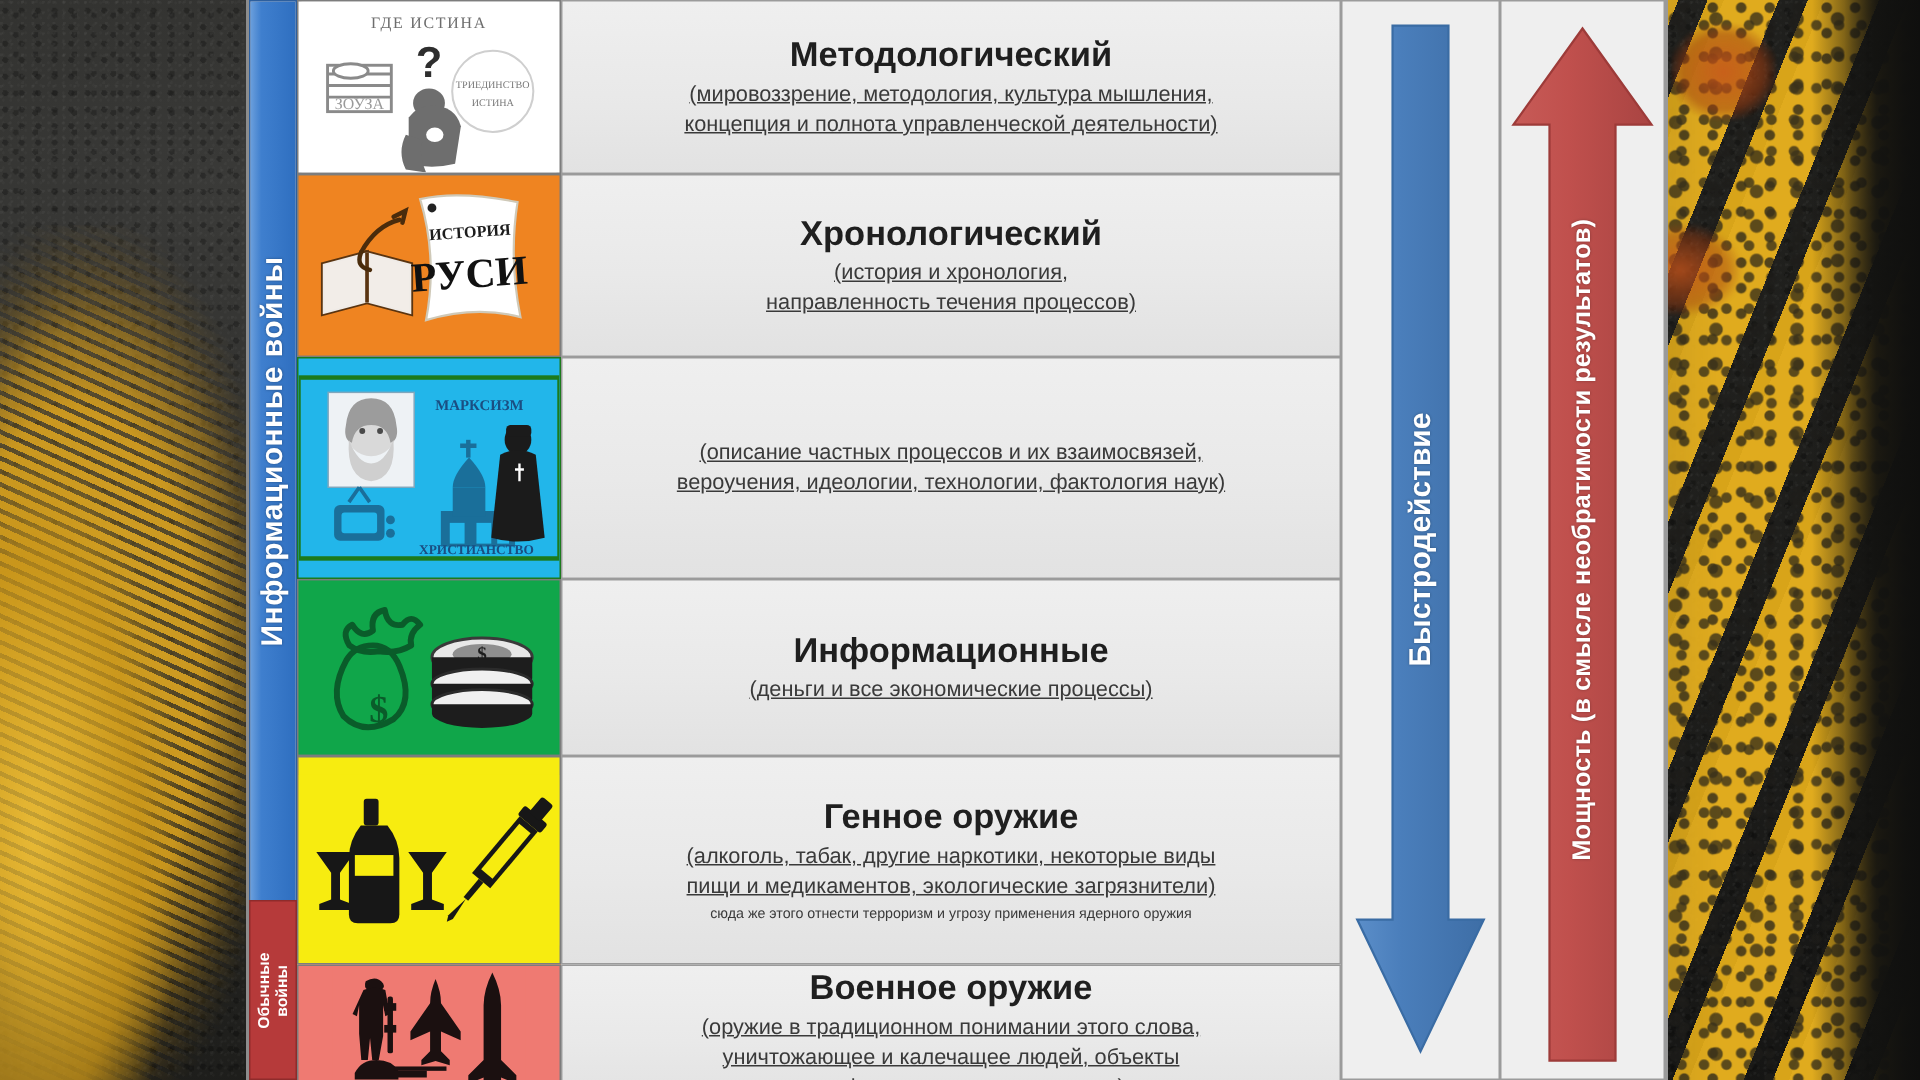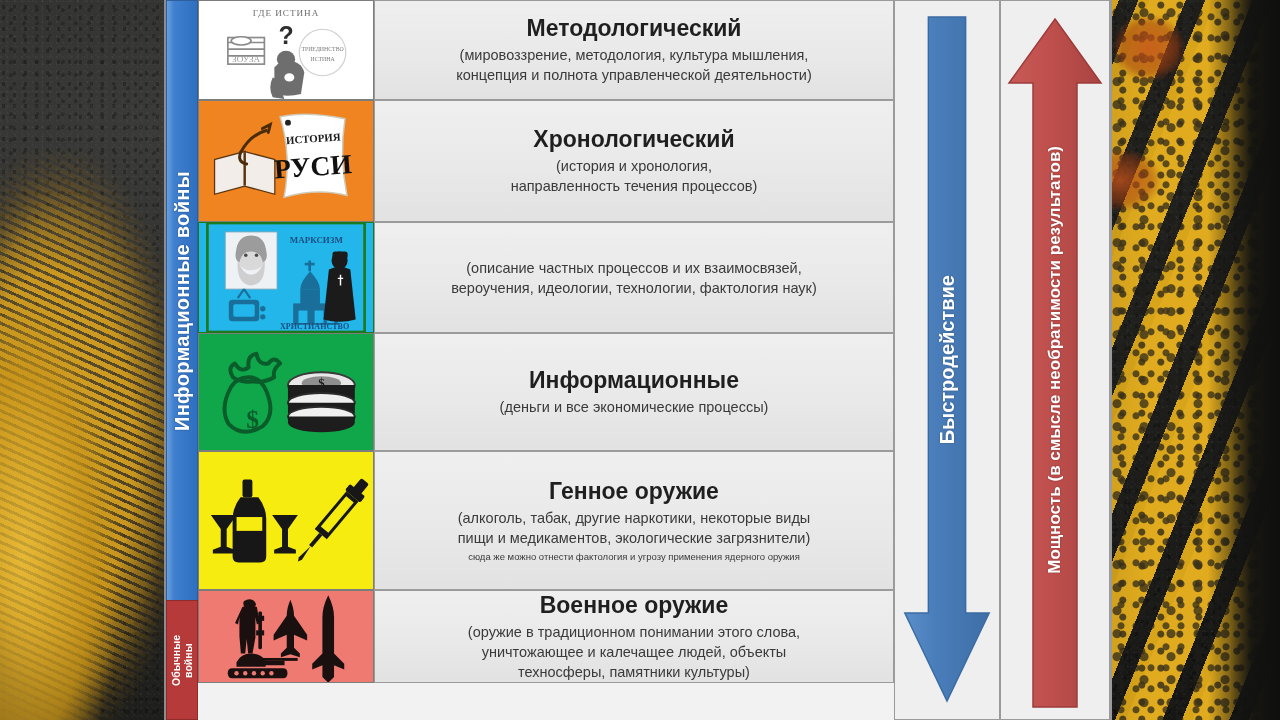--- a/index.html
+++ b/index.html
@@ -114,38 +114,38 @@
   }
   .vcol-red span{
     writing-mode:vertical-rl;transform:rotate(180deg);
     color:#ffffff;font-weight:bold;font-size:10.5px;line-height:12px;
     text-align:center;white-space:pre-line;
   }
 
   
   .rows{flex:1 1 auto;display:flex;flex-direction:column;}
   .row{display:flex;flex:0 0 auto;box-sizing:border-box;}
-  .r1{height:100px}.r2{height:122px}.r3{height:111px}
+  .r1{height:116px}.r2{height:122px}.r3{height:148px}
   .r4{height:118px}.r5{height:139px}.r6{height:93px}
 
   .icon-cell{
     width:176px;flex:0 0 176px;box-sizing:border-box;
     border:1px solid #7d7d7d;
     position:relative;overflow:hidden;
     display:flex;align-items:center;justify-content:center;
   }
   .text-cell{
     flex:1 1 auto;box-sizing:border-box;
     border:1px solid #9b9b9b;
     background:linear-gradient(180deg,#efefef 0%,#e9e9e9 55%,#e2e2e2 100%);
     display:flex;flex-direction:column;align-items:center;justify-content:center;
     padding:4px 8px;text-align:center;color:#2b2b2b;
   }
   .t-title{font-size:23px;font-weight:bold;line-height:27px;margin-bottom:3px;color:#1f1f1f;}
-  .t-sub{font-size:14.5px;line-height:20px;color:#3a3a3a;max-width:430px;}
+  .t-sub{font-size:14.5px;line-height:20px;color:#3a3a3a;max-width:430px;text-decoration:underline;}
   .t-note{font-size:9.5px;line-height:12px;color:#3a3a3a;margin-top:3px;}
 
   
   .bg-white{background:#ffffff;}
   .bg-orange{background:#ef8421;}
   .bg-cyan{background:#22b6ea;border-color:#1c7a1c !important;}
   .bg-green{background:#10a64a;}
   .bg-yellow{background:#f7ec10;}
   .bg-salmon{background:#ef7a72;}
 
@@ -377,21 +377,21 @@
               <rect x="131" y="30" width="10" height="40" fill="#f7ec10"></rect>
               <rect x="134" y="76" width="4" height="16"></rect>
               <path d="M136 92 l2 16 l-2 4 l-2 -4 z"></path>
             </g>
           </svg>
         </div>
         <div class="text-cell">
           <div class="t-title">Генное оружие</div>
           <div class="t-sub" style="white-space:pre-line;max-width:450px">(алкоголь, табак, другие наркотики, некоторые виды
 пищи и медикаментов, экологические загрязнители)</div>
-          <div class="t-note">сюда же можно отнести фактология и угрозу применения ядерного оружия</div>
+          <div class="t-note">сюда же этого отнести терроризм и угрозу применения ядерного оружия</div>
         </div>
       </div>
 
       <div class="row r6">
         <div class="icon-cell bg-salmon">
           <svg class="icon-svg" viewBox="0 0 176 125" xmlns="http://www.w3.org/2000/svg">
             <rect width="176" height="125" fill="#ef7a72"></rect>
 
             <g fill="#1b1010">
               <path d="M30 14 q10 -6 16 2 q2 4 -2 6 l-12 0 q-4 -2 -2 -8 z"></path>

